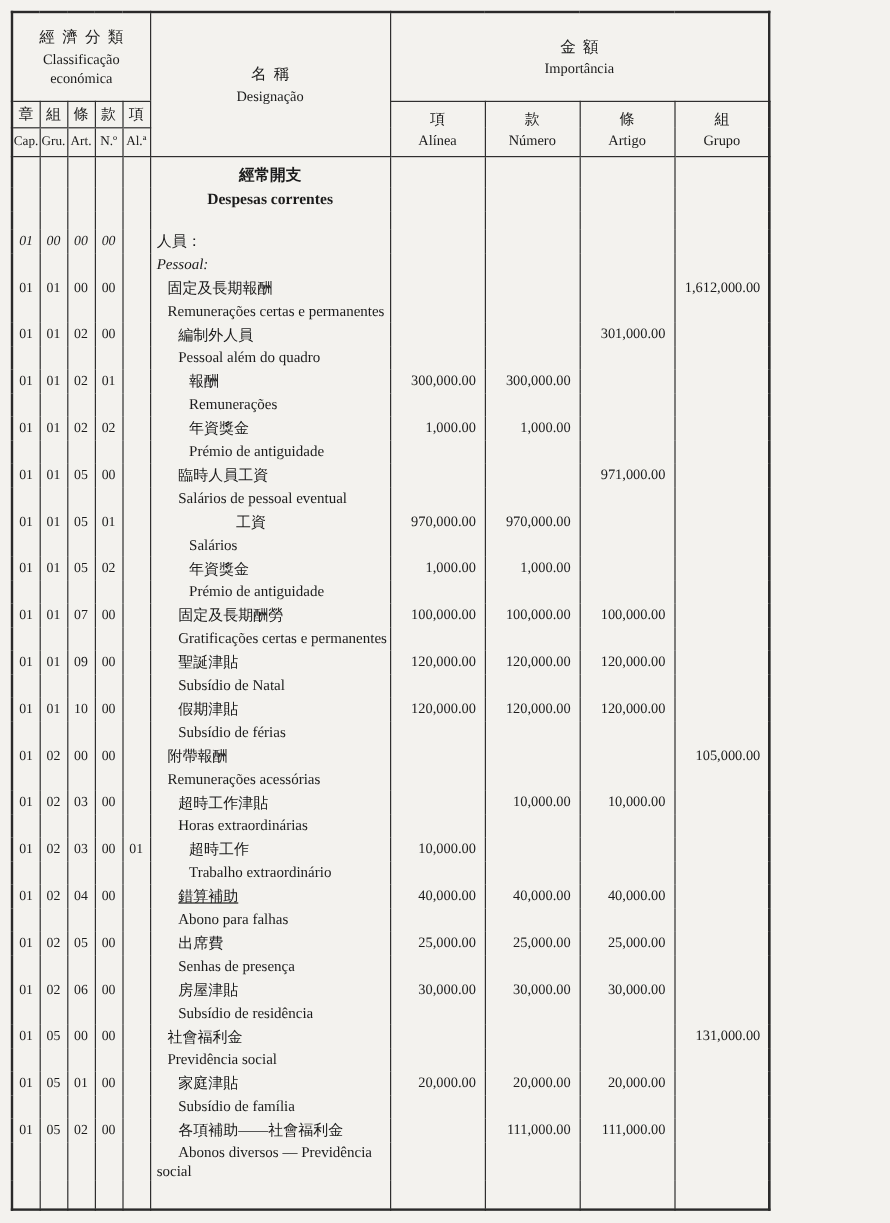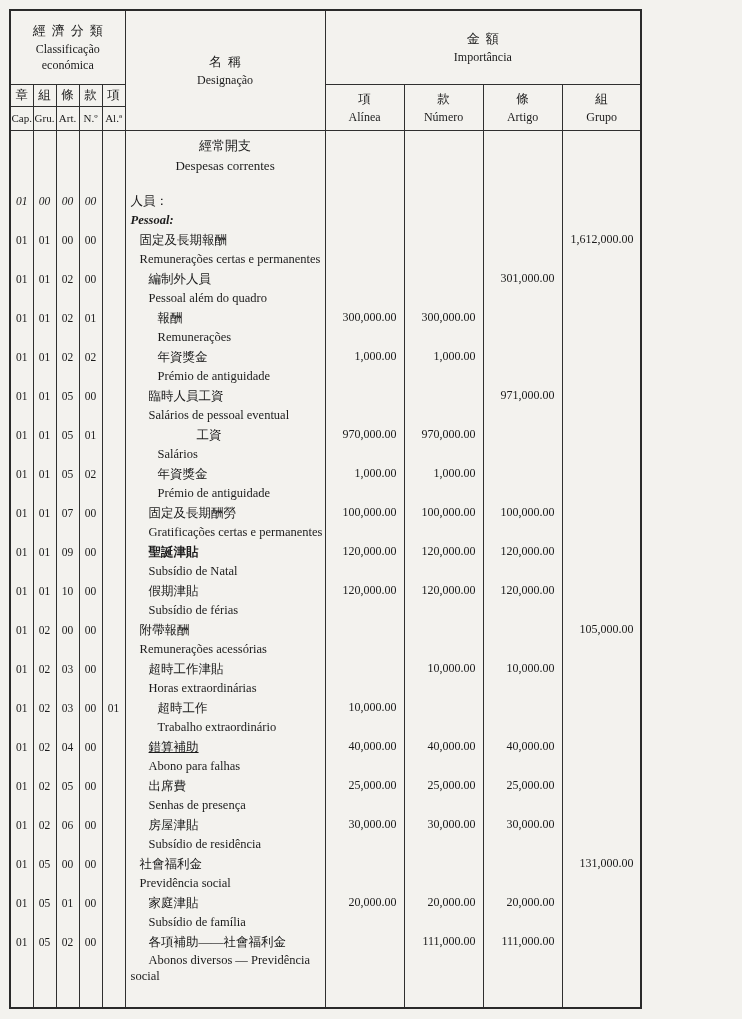--- a/index.html
+++ b/index.html
@@ -36,21 +36,21 @@
   .amt-head { text-align: center; }
   .amt-head .zh { font-size: 12.5px; line-height: 19px; }
   .amt-head .pt { font-size: 12px; line-height: 16px; }
 
   
   .line { height: 19.5px; }
   .code { font-size: 11.5px; text-align: center; }
   .des  { font-size: 12.5px; line-height: 16px; padding-left: 5px; }
   .amt  { font-size: 12px; text-align: right; padding-right: 7px; }
   .section-row { height: 20px; }
-  .section-row .sec { font-weight: normal; text-align: center; font-size: 13px; }
+  .section-row .sec { font-weight: bold; text-align: center; font-size: 13px; }
   .spacer-row { height: 15px; }
   .zh-line.italic-row .code,
   .zh-line.italic-row .amt,
   .pt-line.italic-row .des { font-style: italic; }
 </style>
 </head>
 <body>
 
 <div class="sheet">
   <table>
@@ -173,21 +173,21 @@
           <td class="amt"></td>
           <td class="amt"></td>
           <td class="amt">1,938,000.00</td>
         </tr>
         <tr class="line pt-line italic-row">
           <td class="code"></td>
           <td class="code"></td>
           <td class="code"></td>
           <td class="code"></td>
           <td class="code"></td>
-          <td class="des" style="text-indent: 0px; font-weight: bold;">Pessoal:</td>
+          <td class="des" style="text-indent: 0px;">Pessoal:</td>
           <td class="amt"></td>
           <td class="amt"></td>
           <td class="amt"></td>
           <td class="amt"></td>
           <td class="amt"></td>
         </tr>
         <tr class="line zh-line">
           <td class="code">01</td>
           <td class="code">01</td>
           <td class="code">00</td>
@@ -394,21 +394,21 @@
           <td class="amt"></td>
           <td class="amt"></td>
           <td class="amt"></td>
         </tr>
         <tr class="line zh-line">
           <td class="code">01</td>
           <td class="code">01</td>
           <td class="code">09</td>
           <td class="code">00</td>
           <td class="code"></td>
-          <td class="des" style="text-indent: 18px; font-weight: bold;">聖誕津貼</td>
+          <td class="des" style="text-indent: 18px;">聖誕津貼</td>
           <td class="amt">120,000.00</td>
           <td class="amt">120,000.00</td>
           <td class="amt">120,000.00</td>
           <td class="amt"></td>
           <td class="amt"></td>
         </tr>
         <tr class="line pt-line">
           <td class="code"></td>
           <td class="code"></td>
           <td class="code"></td>

